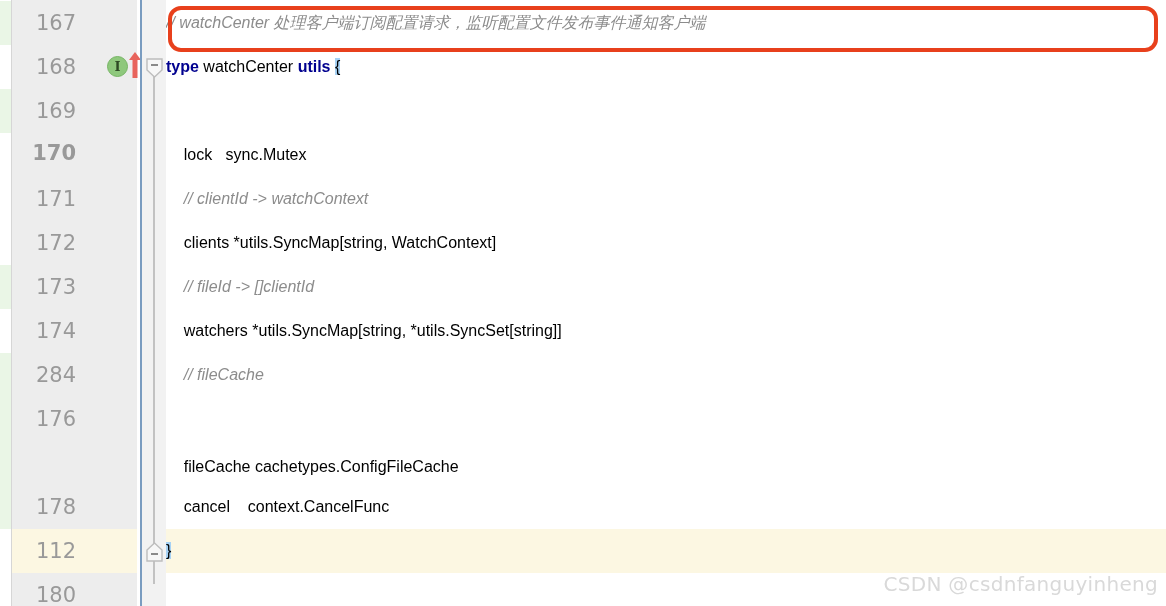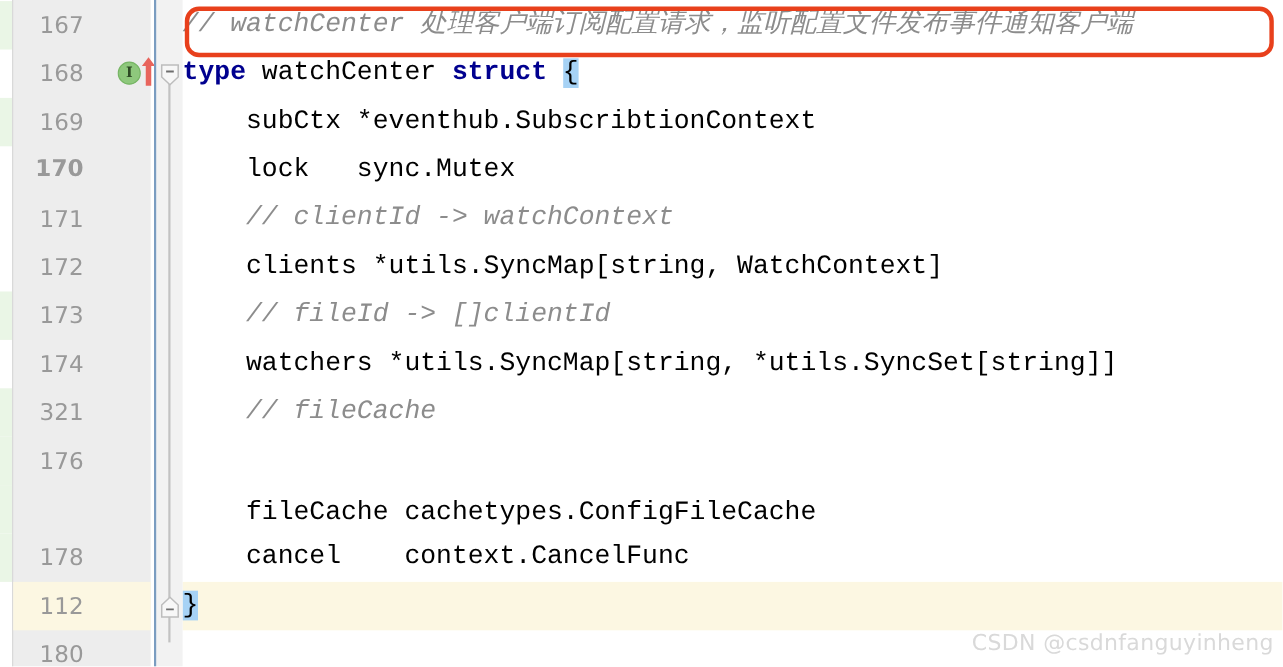--- a/index.html
+++ b/index.html
@@ -136,22 +136,22 @@
     height: 606px;
     background: #ffffff;
     z-index: 1;
   }
   .code-row {
     position: absolute;
     left: 0;
     right: 0;
     height: 44px;
     white-space: pre;
-    font-family: Liberation Mono, monospace;
-    font-size: 24px;
+    font-family: Liberation Sans, sans-serif;
+    font-size: 16px;
     line-height: 44px;
     color: #000000;
   }
   .code-row.current-line { background: #fcf7e2; }
   .code-text { display: inline; }
 
   .tok-kw   { color: #00008f; font-weight: bold; }
   .tok-plain{ color: #000000; }
   .tok-comment {
     color: #8c8c8c;
@@ -223,21 +223,21 @@
       <div class="gutter-row" style="top: 221px; height: 44px;">
         <div class="linenum">172</div>
       </div>
       <div class="gutter-row" style="top: 265px; height: 44px;">
         <div class="linenum">173</div>
       </div>
       <div class="gutter-row" style="top: 309px; height: 44px;">
         <div class="linenum">174</div>
       </div>
       <div class="gutter-row" style="top: 353px; height: 44px;">
-        <div class="linenum">321</div>
+        <div class="linenum">284</div>
       </div>
       <div class="gutter-row" style="top: 397px; height: 44px;">
         <div class="linenum">176</div>
       </div>
       <div class="gutter-row" style="top: 485px; height: 44px;">
         <div class="linenum">178</div>
       </div>
       <div class="gutter-row current" style="top: 529px; height: 44px;">
         <div class="linenum">112</div>
       </div>
@@ -245,22 +245,21 @@
         <div class="linenum">180</div>
       </div>
     </div>
 
   <div class="blue-line" style="left:140px;"></div>
 
   <div class="fold-gutter" style="left:142px; width:24px;"></div>
 
   <div class="code-area" id="code-area">
       <div class="code-row" style="top: 1px;"><span class="code-text tok-comment">// watchCenter 处理客户端订阅配置请求，监听配置文件发布事件通知客户端</span></div>
-      <div class="code-row" style="top: 45px;"><span class="code-text tok-kw">type</span><span class="code-text tok-plain"> watchCenter </span><span class="code-text tok-kw">struct</span><span class="code-text tok-plain"> </span><span class="code-text tok-brace-hl">{</span></div>
-      <div class="code-row" style="top: 89px;"><span class="code-text tok-plain">    subCtx *eventhub.SubscribtionContext</span></div>
+      <div class="code-row" style="top: 45px;"><span class="code-text tok-kw">type</span><span class="code-text tok-plain"> watchCenter </span><span class="code-text tok-kw">utils</span><span class="code-text tok-plain"> </span><span class="code-text tok-brace-hl">{</span></div>
       <div class="code-row" style="top: 133px;"><span class="code-text tok-plain">    lock   sync.Mutex</span></div>
       <div class="code-row" style="top: 177px;"><span class="code-text tok-comment">    // clientId -&gt; watchContext</span></div>
       <div class="code-row" style="top: 221px;"><span class="code-text tok-plain">    clients *utils.SyncMap[string, WatchContext]</span></div>
       <div class="code-row" style="top: 265px;"><span class="code-text tok-comment">    // fileId -&gt; []clientId</span></div>
       <div class="code-row" style="top: 309px;"><span class="code-text tok-plain">    watchers *utils.SyncMap[string, *utils.SyncSet[string]]</span></div>
       <div class="code-row" style="top: 353px;"><span class="code-text tok-comment">    // fileCache</span></div>
       <div class="code-row" style="top: 397px; margin-top: 48px;"><span class="code-text tok-plain">    fileCache cachetypes.ConfigFileCache</span></div>
       <div class="code-row" style="top: 485px;"><span class="code-text tok-plain">    cancel    context.CancelFunc</span></div>
       <div class="code-row current-line" style="top: 529px;"><span class="code-text tok-brace-hl">}</span></div>
       <div class="code-row" style="top: 573px;"></div>

